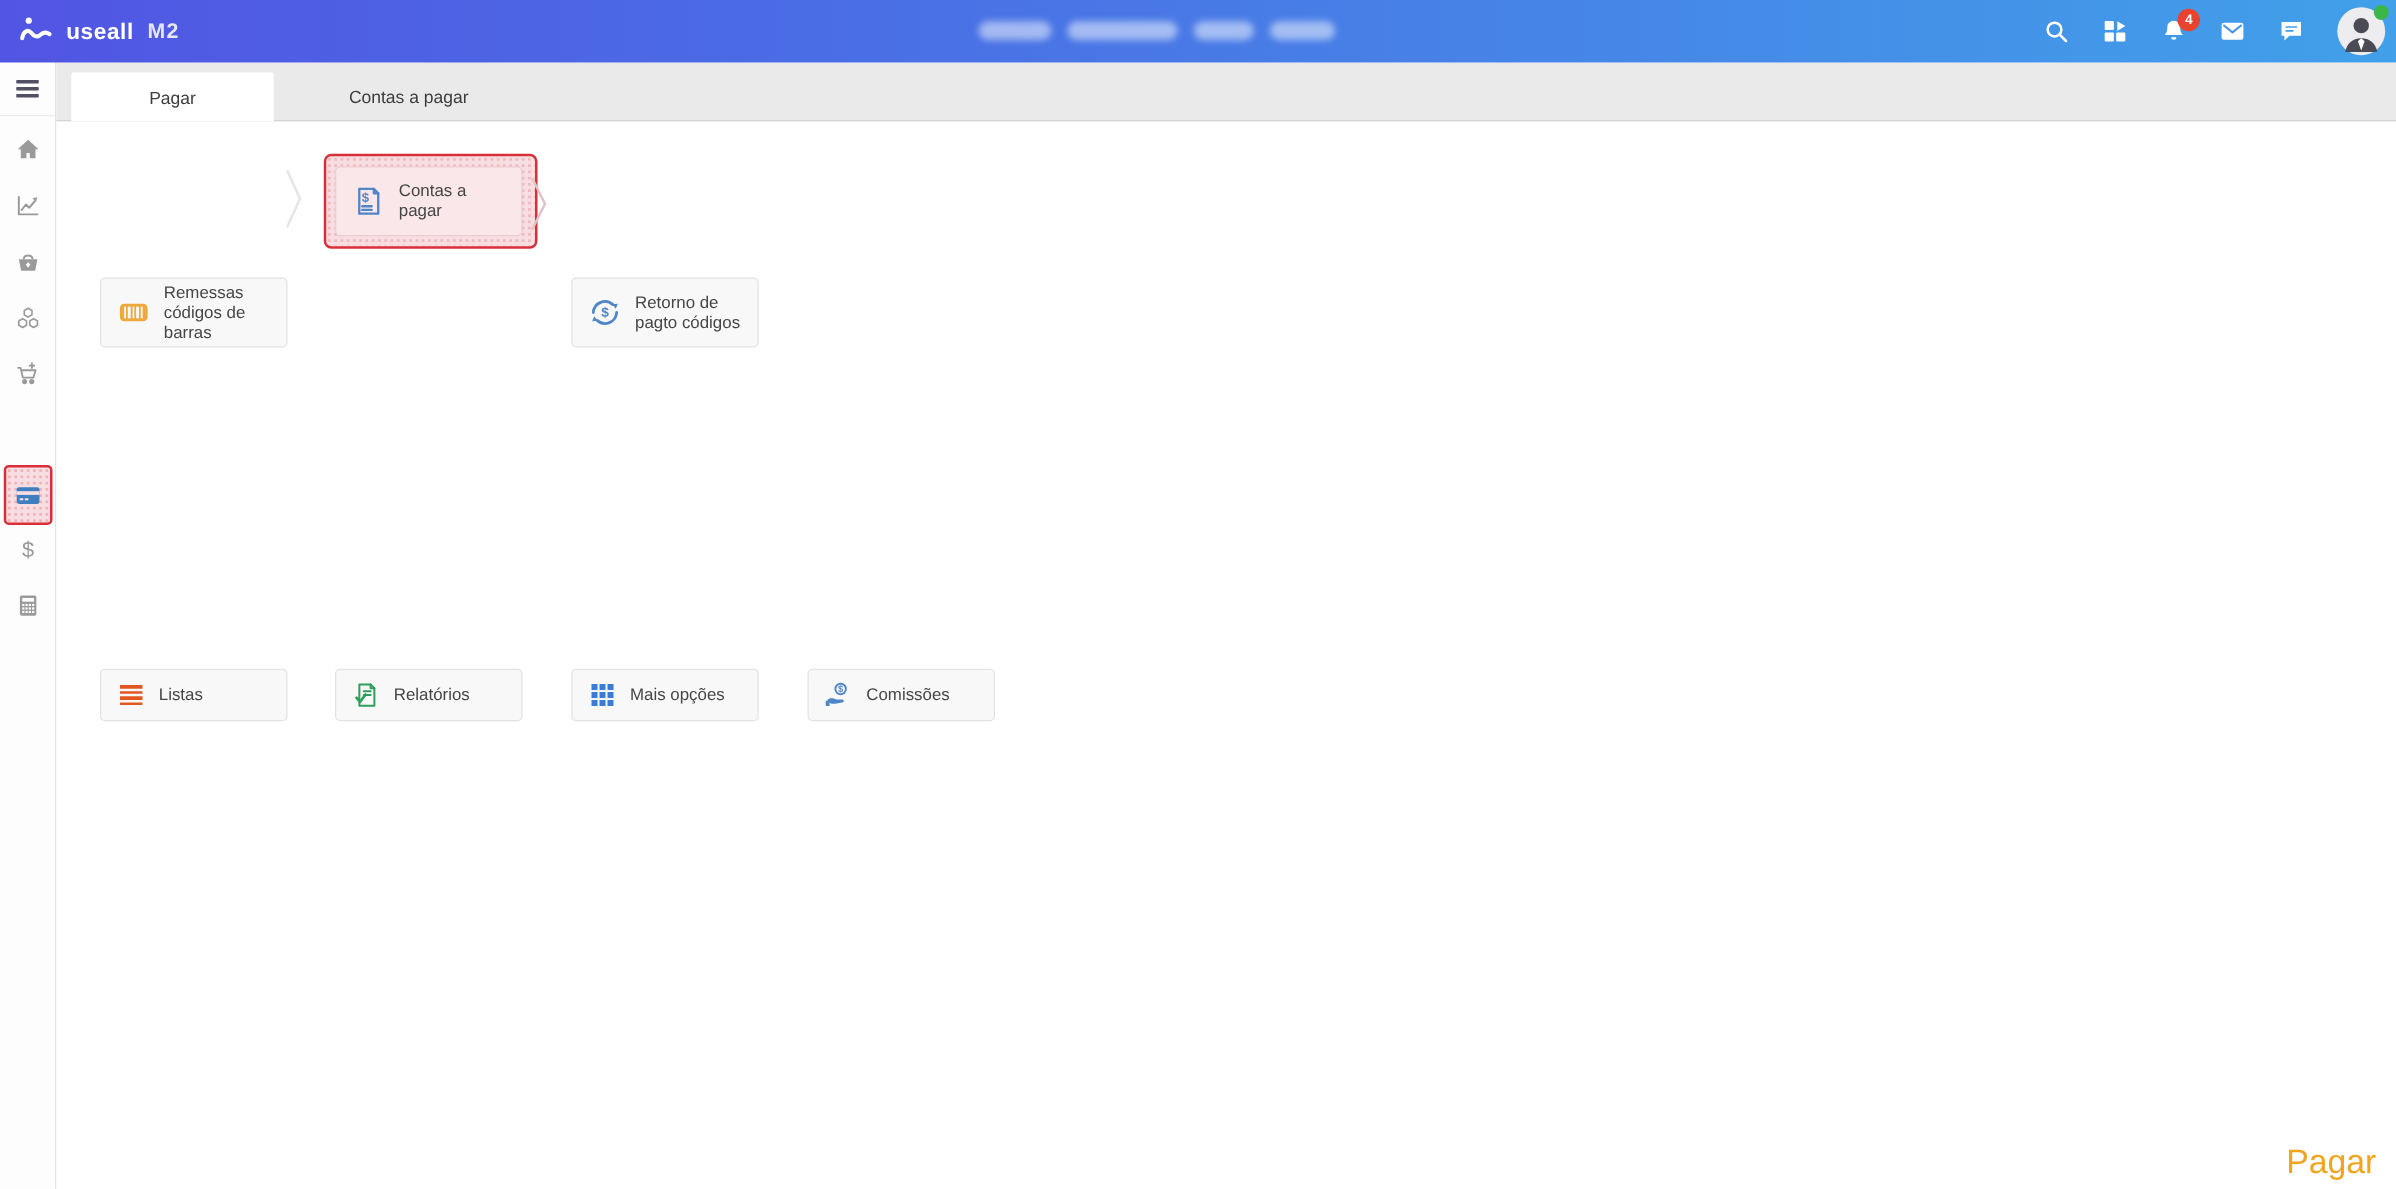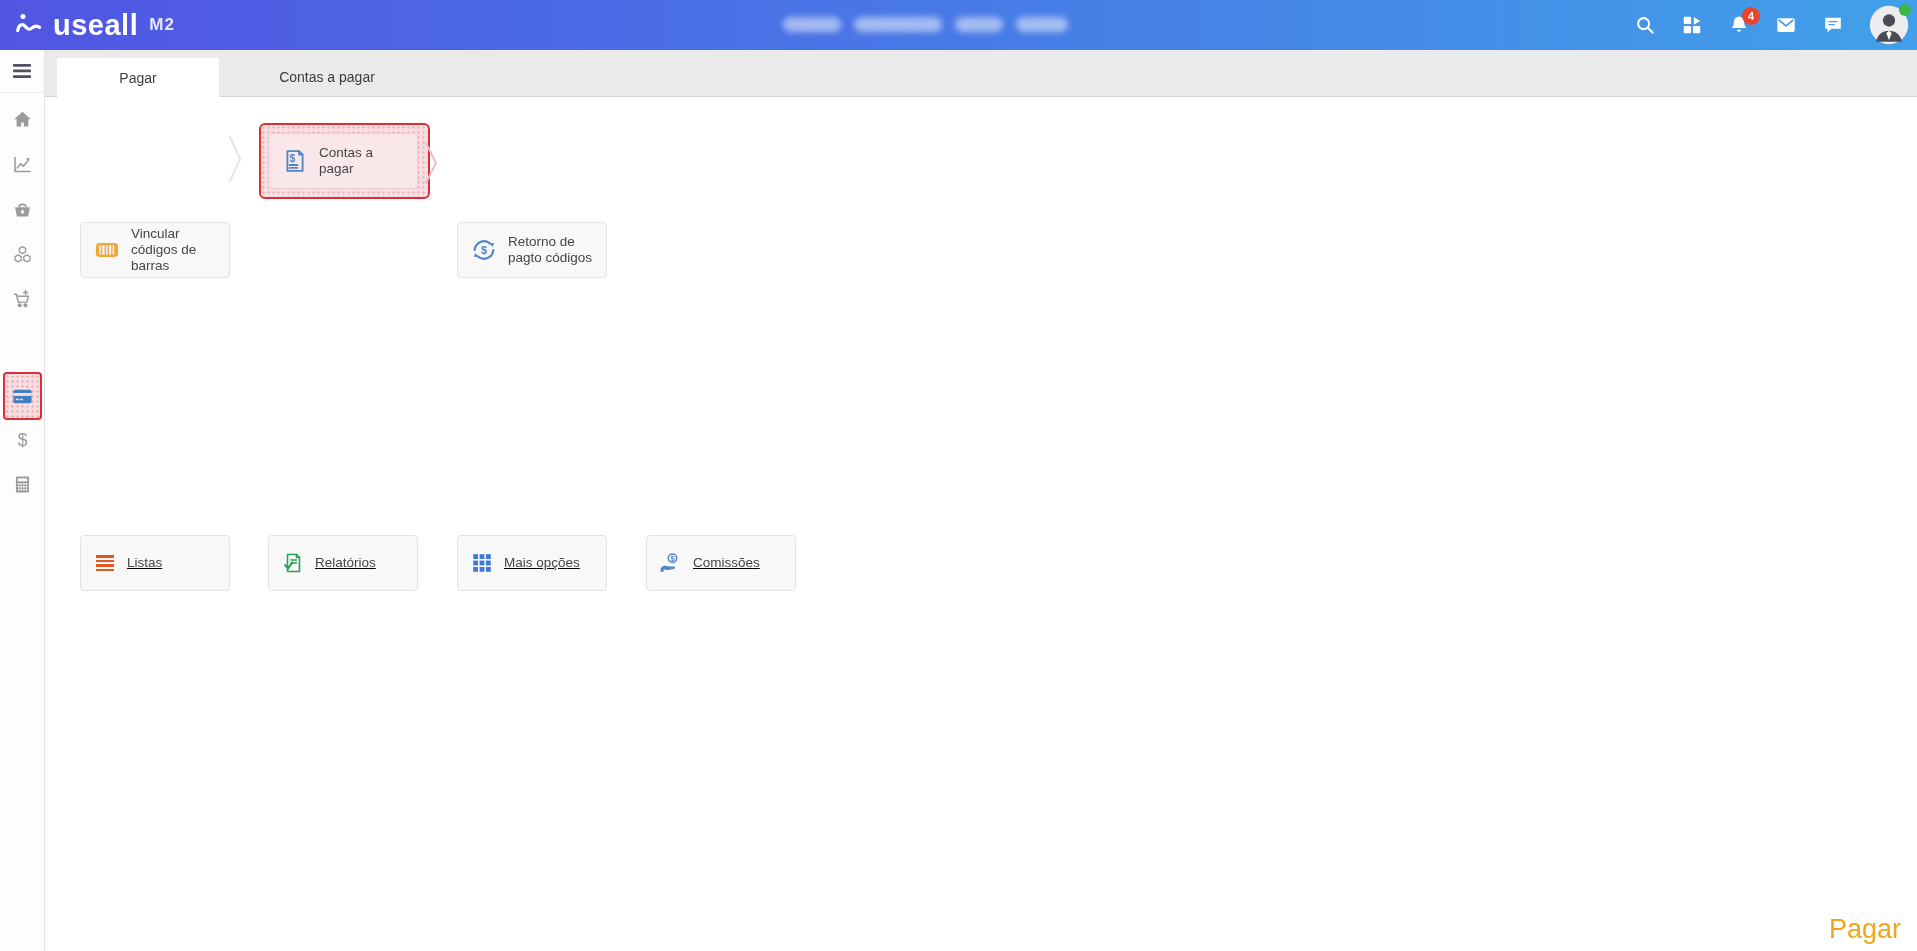--- a/index.html
+++ b/index.html
@@ -5,21 +5,21 @@
   * { margin:0; padding:0; box-sizing:border-box; }
   html,body { width:1917px; height:951px; overflow:hidden; background:#fff;
     font-family:"Liberation Sans", sans-serif; }
 
   
   .header { position:absolute; left:0; top:0; width:1917px; height:50px;
     background:linear-gradient(90deg,#5155e3 0%, #4b6ae5 30%, #41a0e9 100%);
     display:flex; align-items:center; z-index:30; }
   .brand { display:flex; align-items:center; margin-left:14px; gap:9px; color:#fff; }
   .brand .mark { width:30px; height:30px; }
-  .brand .logo-text { font-size:29px; font-weight:bold; letter-spacing:.5px; }
+  .brand .logo-text { font-size:18px; font-weight:bold; letter-spacing:.5px; }
   .brand .logo-suffix { font-size:17px; font-weight:600; opacity:.85; margin-left:2px; letter-spacing:1px; }
 
   .redacted-group { position:absolute; left:783px; top:17px; display:flex; gap:13px; }
   .redacted-pill { height:15px; border-radius:8px; background:rgba(255,255,255,.5); filter:blur(3px); }
 
   .hdr-actions { position:absolute; right:8px; top:0; height:50px; display:flex; align-items:center; gap:25px; }
   .hdr-icon { width:22px; height:22px; color:#fff; cursor:pointer; position:relative; display:flex; }
   .hdr-icon svg { width:100%; height:100%; }
   .badge { position:absolute; top:-7px; right:-10px; min-width:18px; height:18px; border-radius:50%;
     background:#e8432d; color:#fff; font-size:11px; display:flex; align-items:center; justify-content:center;
@@ -54,21 +54,21 @@
   .tab.inactive { width:216px; }
 
   
   .canvas { position:absolute; left:0; top:0; width:1917px; height:951px; }
   .tile { position:absolute; width:150px; height:56px; background:#f8f8f8;
     border:1px solid #e2e2e2; border-radius:4px; display:flex; align-items:center;
     padding:0 8px 0 12px; gap:10px; cursor:pointer; }
   .tile .ticon { flex:0 0 auto; width:28px; height:28px; display:flex; }
   .tile .ticon svg { width:100%; height:100%; }
   .tile .tlabel { font-size:13.5px; color:#454545; line-height:1.2; }
-  .tile.small { height:56px;text-decoration:underline; }
+  .tile.small { height:42px; }
   .tile.small .ticon { width:24px; height:24px; }
 
   .hl-box { position:absolute; left:259px; top:123px; width:171px; height:76px;
     border:2px solid #d93038; border-radius:6px;
     background-color:#f7dee2;
     background-image:radial-gradient(rgba(217,48,56,.22) 1px, transparent 1.2px);
     background-size:5px 5px; cursor:pointer; }
   .tile.hl { left:268px; top:133px; background:#f9e7ea; border-color:#eccdd3; }
 
   .chevron { position:absolute; width:16px; height:50px; }
@@ -267,21 +267,21 @@
         <rect x="2.5" y="6" width="19" height="12" rx="3"></rect>
         <g fill="#f8f8f8">
           <rect x="5.4" y="8" width="1.3" height="8"></rect>
             <rect x="7.9" y="8" width="2" height="8"></rect>
           <rect x="11.2" y="8" width="1.2" height="8"></rect>
             <rect x="13.6" y="8" width="2" height="8"></rect>
           <rect x="16.8" y="8" width="1.3" height="8"></rect>
         </g>
       </svg>
     </span>
-    <span class="tlabel">Vincular códigos de barras</span>
+    <span class="tlabel">Remessas códigos de barras</span>
   </div>
 
 
   <div class="tile" style="left:457px; top:222px">
     <span class="ticon" style="color: rgb(79, 134, 200);">
       <svg viewBox="0 0 24 24" fill="none" stroke="currentColor" stroke-width="1.9" stroke-linecap="round">
         <path d="M20 12a8 8 0 0 1-13.4 5.4"></path>
           <path d="M4 12A8 8 0 0 1 17.4 6.6"></path>
         <path d="M4.6 14.6l2.4 3-3.8.4z" fill="currentColor" stroke="none"></path>
         <path d="M19.4 9.4l-2.4-3 3.8-.4z" fill="currentColor" stroke="none"></path>

